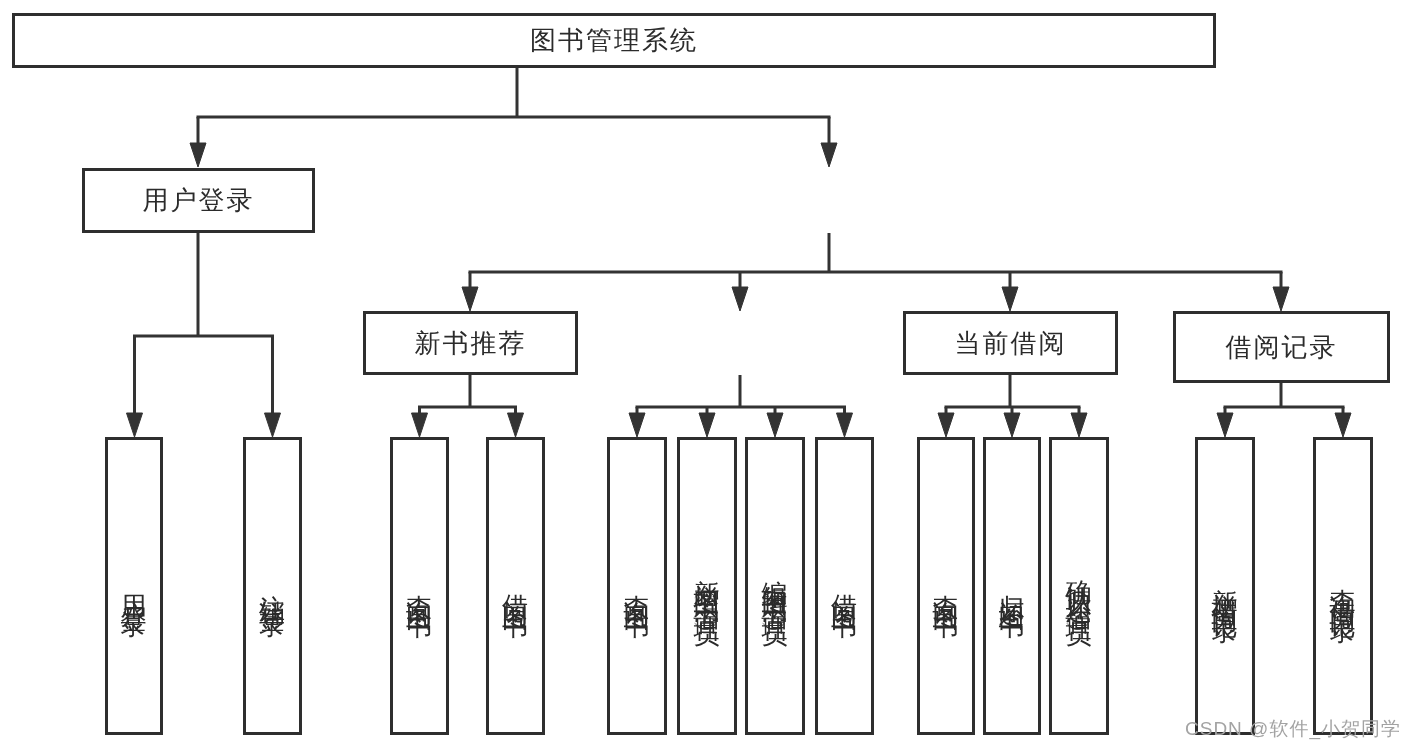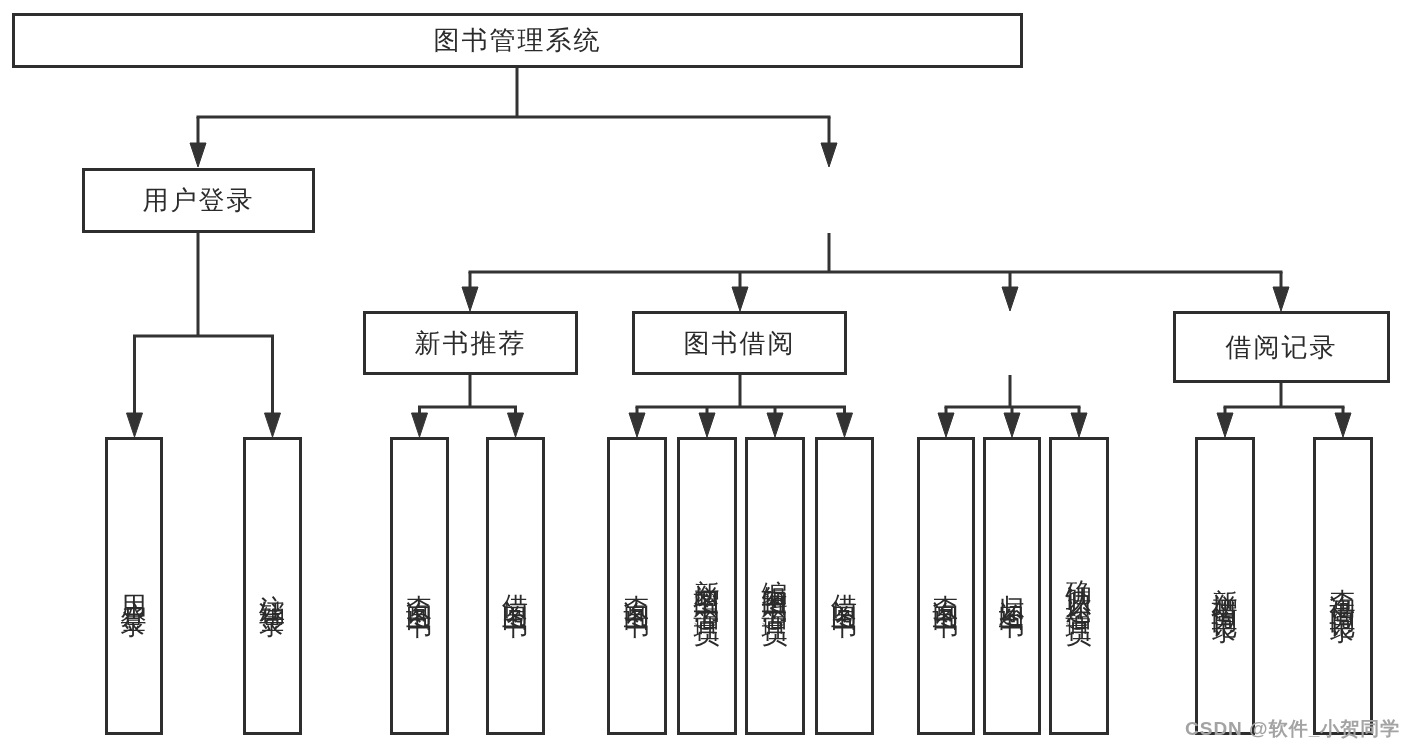--- a/index.html
+++ b/index.html
@@ -34,21 +34,21 @@
   .leaf{top:437px;height:298px;}
   .vtext{
     writing-mode:vertical-rl;
     text-orientation:mixed;
     letter-spacing:6px;
     line-height:1;
     font-size:26px;
     color:var(--text);
   }
   
-  .n-root{left:12px;top:13px;width:1011px;height:55px;}
+  .n-root{left:12px;top:13px;width:1204px;height:55px;}
   .n-b1{left:82px;top:168px;width:233px;height:65px;}
   .n-b2{left:712px;top:168px;width:235px;height:65px;}
   .n-d1{left:363px;top:311px;width:215px;height:64px;text-align:right;}
   .n-d2{left:632px;top:311px;width:215px;height:64px;}
   .n-d3{left:903px;top:311px;width:215px;height:64px;}
   .n-d4{left:1173px;top:311px;width:217px;height:72px;}
   .n-c1{left:105px;width:58px;}
   .n-c2{left:243px;width:59px;}
   .n-e1{left:390px;width:59px;}
   .n-e2{left:486px;width:59px;}
@@ -58,21 +58,21 @@
   .n-f4{left:815px;width:59px;}
   .n-g1{left:917px;width:58px;}
   .n-g2{left:983px;width:58px;}
   .n-g3{left:1049px;width:60px;}
   .n-h1{left:1195px;width:60px;}
   .n-h2{left:1313px;width:60px;}
   .watermark{
     position:absolute;left:1185px;top:716px;
     font-size:19px;letter-spacing:1px;
     color:var(--watermark);
-    z-index:5;white-space:nowrap;font-weight:bold;
+    z-index:5;white-space:nowrap;
   }
 </style>
 </head>
 <body>
 
 <div class="canvas">
 
   <svg class="wires" viewBox="0 0 1405 747" aria-hidden="true">
     <g>
       <line x1="517" y1="68" x2="517" y2="117"></line>
@@ -140,21 +140,21 @@
       <line x1="1343" y1="407" x2="1343" y2="420"></line>
       <polygon points="1335,413 1351,413 1343,437"></polygon>
     </g>
   </svg>
 
   <div class="box n-root">图书管理系统</div>
 
   <div class="box n-b1">用户登录</div>
 
   <div class="box n-d1">新书推荐</div>
-  <div class="box n-d2">图书借阅</div>
+  <div class="box n-d3">当前借阅</div>
   <div class="box n-d4">借阅记录</div>
 
   <div class="box leaf n-c1">
     <span class="vtext">用户登录</span>
   </div>
   <div class="box leaf n-c2">
     <span class="vtext">注销登录</span>
   </div>
 
   <div class="box leaf n-e1">

